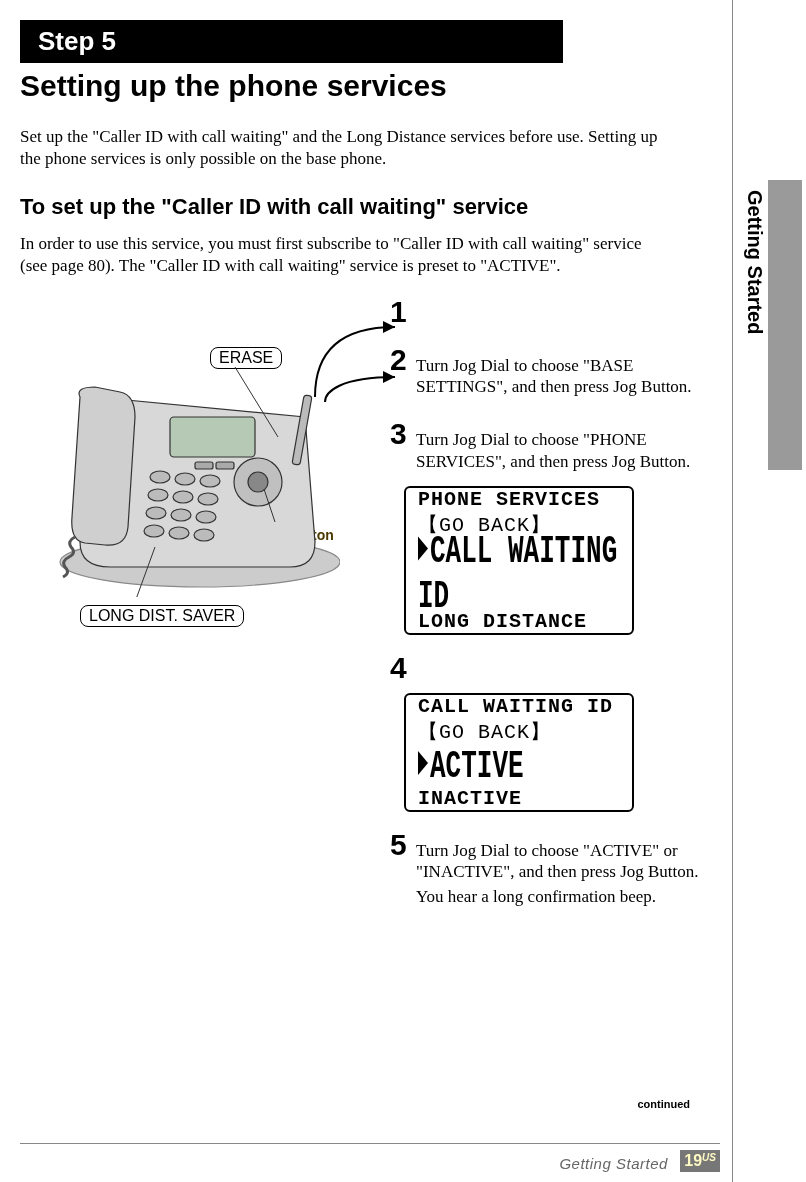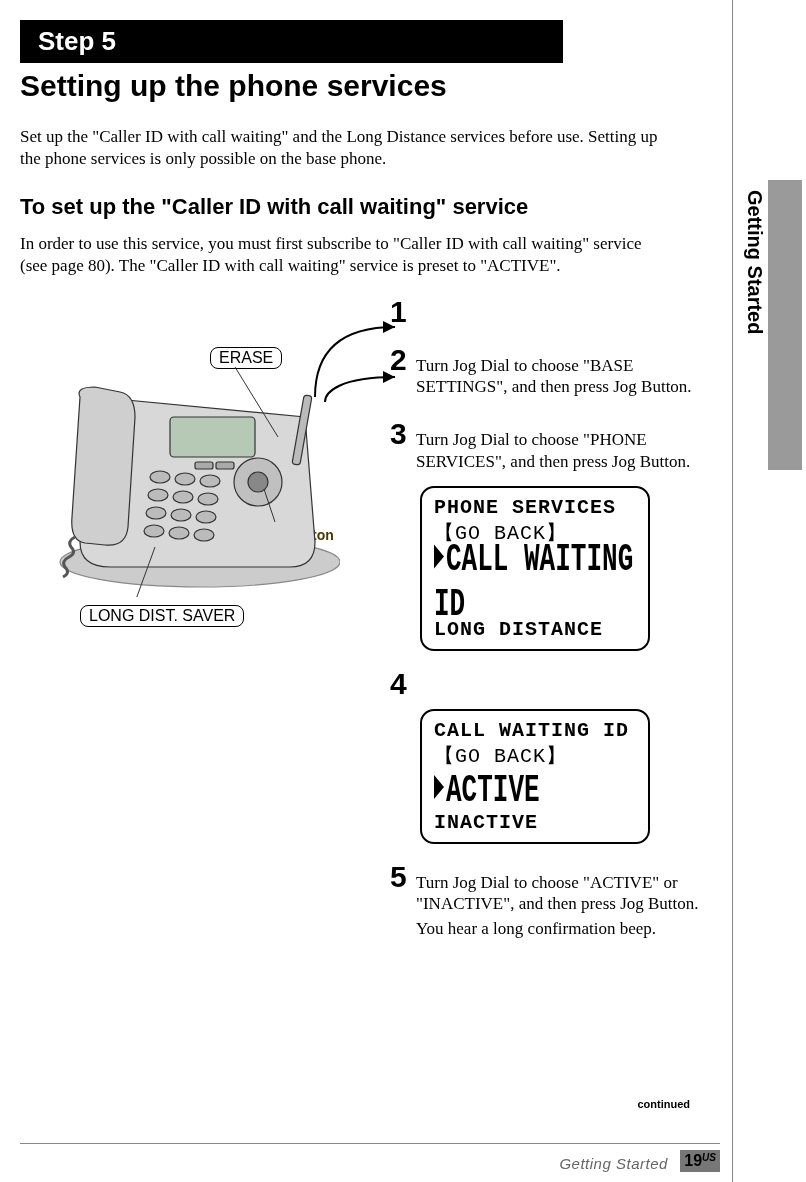--- a/index.html
+++ b/index.html
@@ -28,38 +28,38 @@
 
   .leader-svg { position: absolute; left: 230px; top: 5px; }
 
   
   .step { margin-bottom: 18px; }
   .step-row { display: flex; align-items: flex-start; }
   .step-num { font-family: Verdana, Geneva, sans-serif; font-weight: bold; font-size: 30px; line-height: 1; width: 26px; flex-shrink: 0; }
   .step-text { font-size: 17px; line-height: 1.25; padding-top: 10px; }
   .step-text p { margin-bottom: 4px; }
 
-  .lcd { border: 2px solid #000; border-radius: 14px; width: 230px; margin: 10px 0 0 30px; padding: 8px 12px; font-family: 'Courier New', monospace; }
+  .lcd { border: 2px solid #000; border-radius: 6px; width: 230px; margin: 10px 0 0 14px; padding: 0 12px; font-family: 'Courier New', monospace; }
   .lcd .line1 { font-size: 20px; letter-spacing: 1px; font-weight: bold; }
   .lcd .line2 { font-size: 20px; letter-spacing: 1px; font-weight: normal; }
   .lcd .line3 { font-size: 26px; letter-spacing: 0px; font-weight: bold; transform: scaleY(1.5); transform-origin: left center; margin: 6px 0; }
   .lcd .line3 .arrow { display: inline-block; width: 0; height: 0; border-top: 8px solid transparent; border-bottom: 8px solid transparent; border-left: 10px solid #000; margin-right: 2px; vertical-align: 1px; }
   .lcd .line4 { font-size: 20px; letter-spacing: 1px; font-weight: bold; }
 
   .continued { position: absolute; right: 30px; bottom: 72px; font-family: Verdana, sans-serif; font-weight: bold; font-size: 11px; }
 
   
   .sidebar { position: absolute; right: 4px; top: 0; width: 70px; height: 1182px; border-left: 1px solid #888; }
   .tab { position: absolute; right: 0; top: 180px; width: 34px; height: 290px; background: #9a9a9a; }
   .tab-text { position: absolute; right: 36px; top: 190px; font-family: Verdana, sans-serif; font-weight: bold; font-size: 20px; writing-mode: vertical-rl; letter-spacing: 0px; }
 
   
   .footer { position: absolute; left: 20px; bottom: 10px; width: 700px; border-top: 1px solid #888; padding-top: 6px; text-align: right; font-family: Arial, sans-serif; color: #666; }
   .footer-section { font-size: 15px; font-style: italic; letter-spacing: 0.5px; display: inline-block; vertical-align: bottom; }
-  .page-num { display: inline-block; background: #777; color: #000000; font-size: 16px; font-weight: bold; padding: 2px 4px 2px 4px; margin-left: 8px; }
+  .page-num { display: inline-block; background: #777; color: #fef9c3; font-size: 16px; font-weight: bold; padding: 2px 4px 2px 4px; margin-left: 8px; }
   .page-num sup { font-size: 10px; font-style: italic; vertical-align: top; }
 </style>
 </head>
 <body>
 
 <div class="page">
 
   <div class="content-area">
     <div class="step-bar">Step 5</div>
     <h1 class="main-heading">Setting up the phone services</h1>

